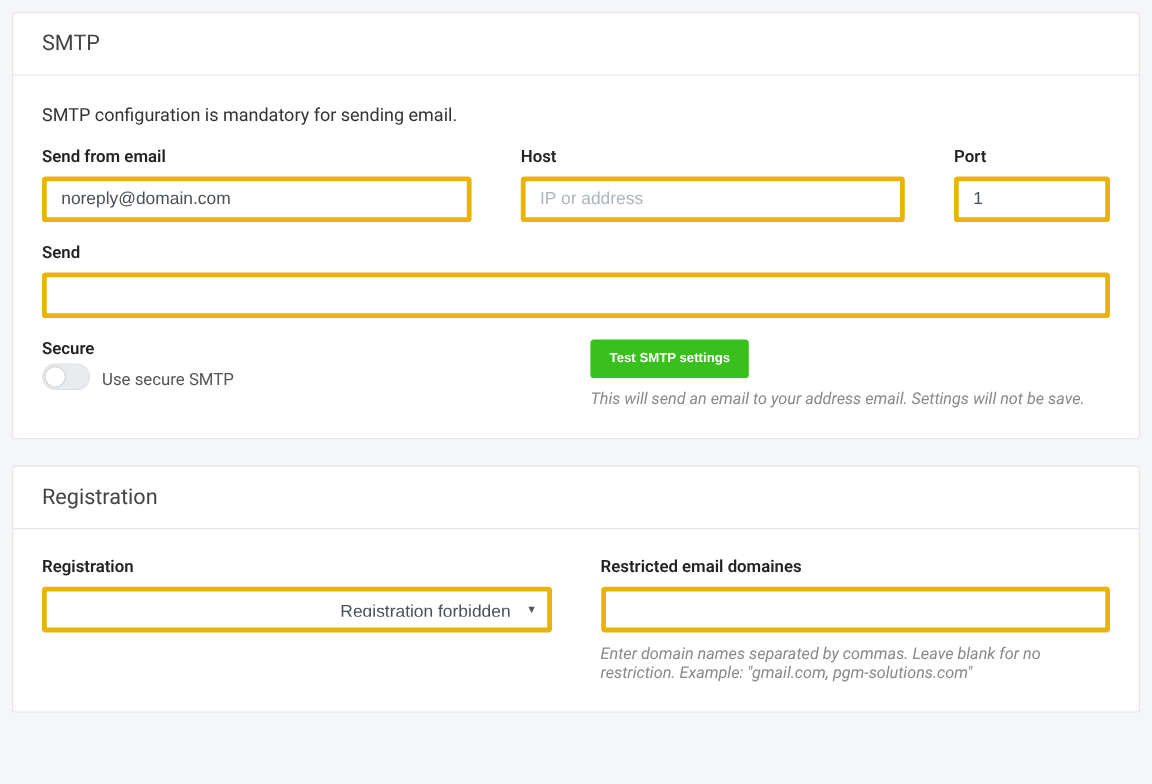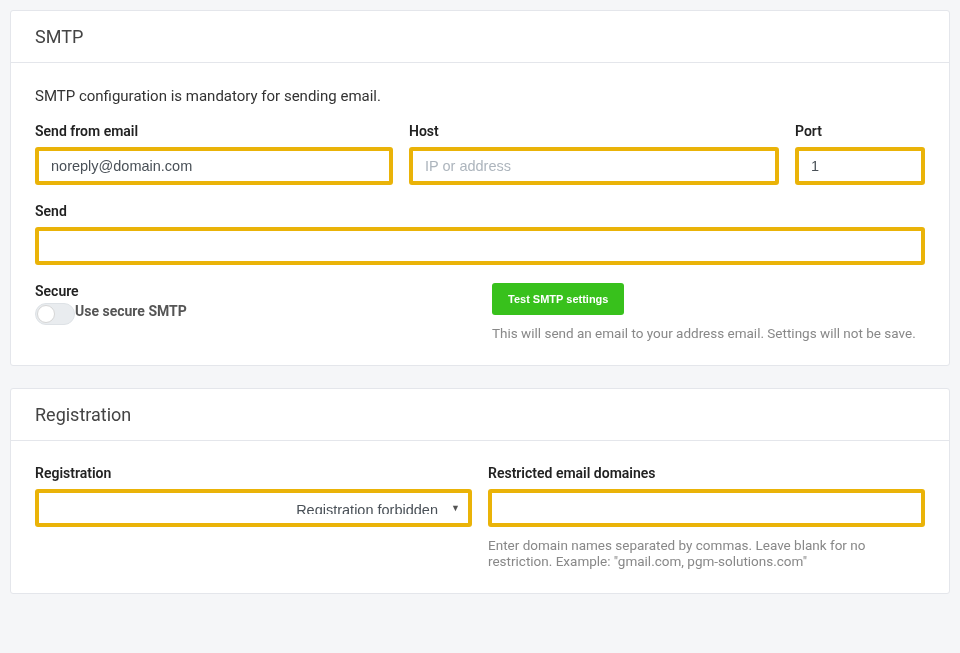--- a/index.html
+++ b/index.html
@@ -28,21 +28,21 @@
     .card-body {
       padding: 24px;
     }
     .description {
       color: #333;
       margin-bottom: 18px;
       font-size: 15px;
     }
     .form-row {
       display: flex;
-      gap: 16px;
+      gap: 41px;
       margin-bottom: 18px;
     }
     .form-group {
       display: flex;
       flex-direction: column;
     }
     .form-label {
       font-size: 14px;
       font-weight: 600;
       color: #222;
@@ -82,23 +82,23 @@
       pointer-events: none;
       color: #555;
     }
     .col-email { flex: 0 0 358px; }
     .col-host { flex: 1; }
     .col-port { flex: 0 0 130px; }
     .col-half { flex: 1; }
     
     .toggle {
       display: flex;
-      align-items: flex-start;
+      align-items: flex-end;
+      gap: 10px;
       margin-top: 4px;
-      font-weight: bold;
     }
     .toggle-switch {
       width: 40px;
       height: 22px;
       background: #e9ecef;
       border: 1px solid #dee2e6;
       border-radius: 12px;
       position: relative;
       cursor: pointer;
     }
@@ -123,20 +123,21 @@
       border-radius: 3px;
       padding: 10px 16px;
       font-size: 11px;
       font-weight: 600;
       cursor: pointer;
     }
     .help-text {
       color: #888;
       font-size: 13.5px;
       margin-top: 10px;
+      font-style: italic;
     }
     .secure-row {
       display: flex;
       gap: 24px;
     }
     .secure-left {
       flex: 1;
     }
     .secure-right {
       flex: 1;

